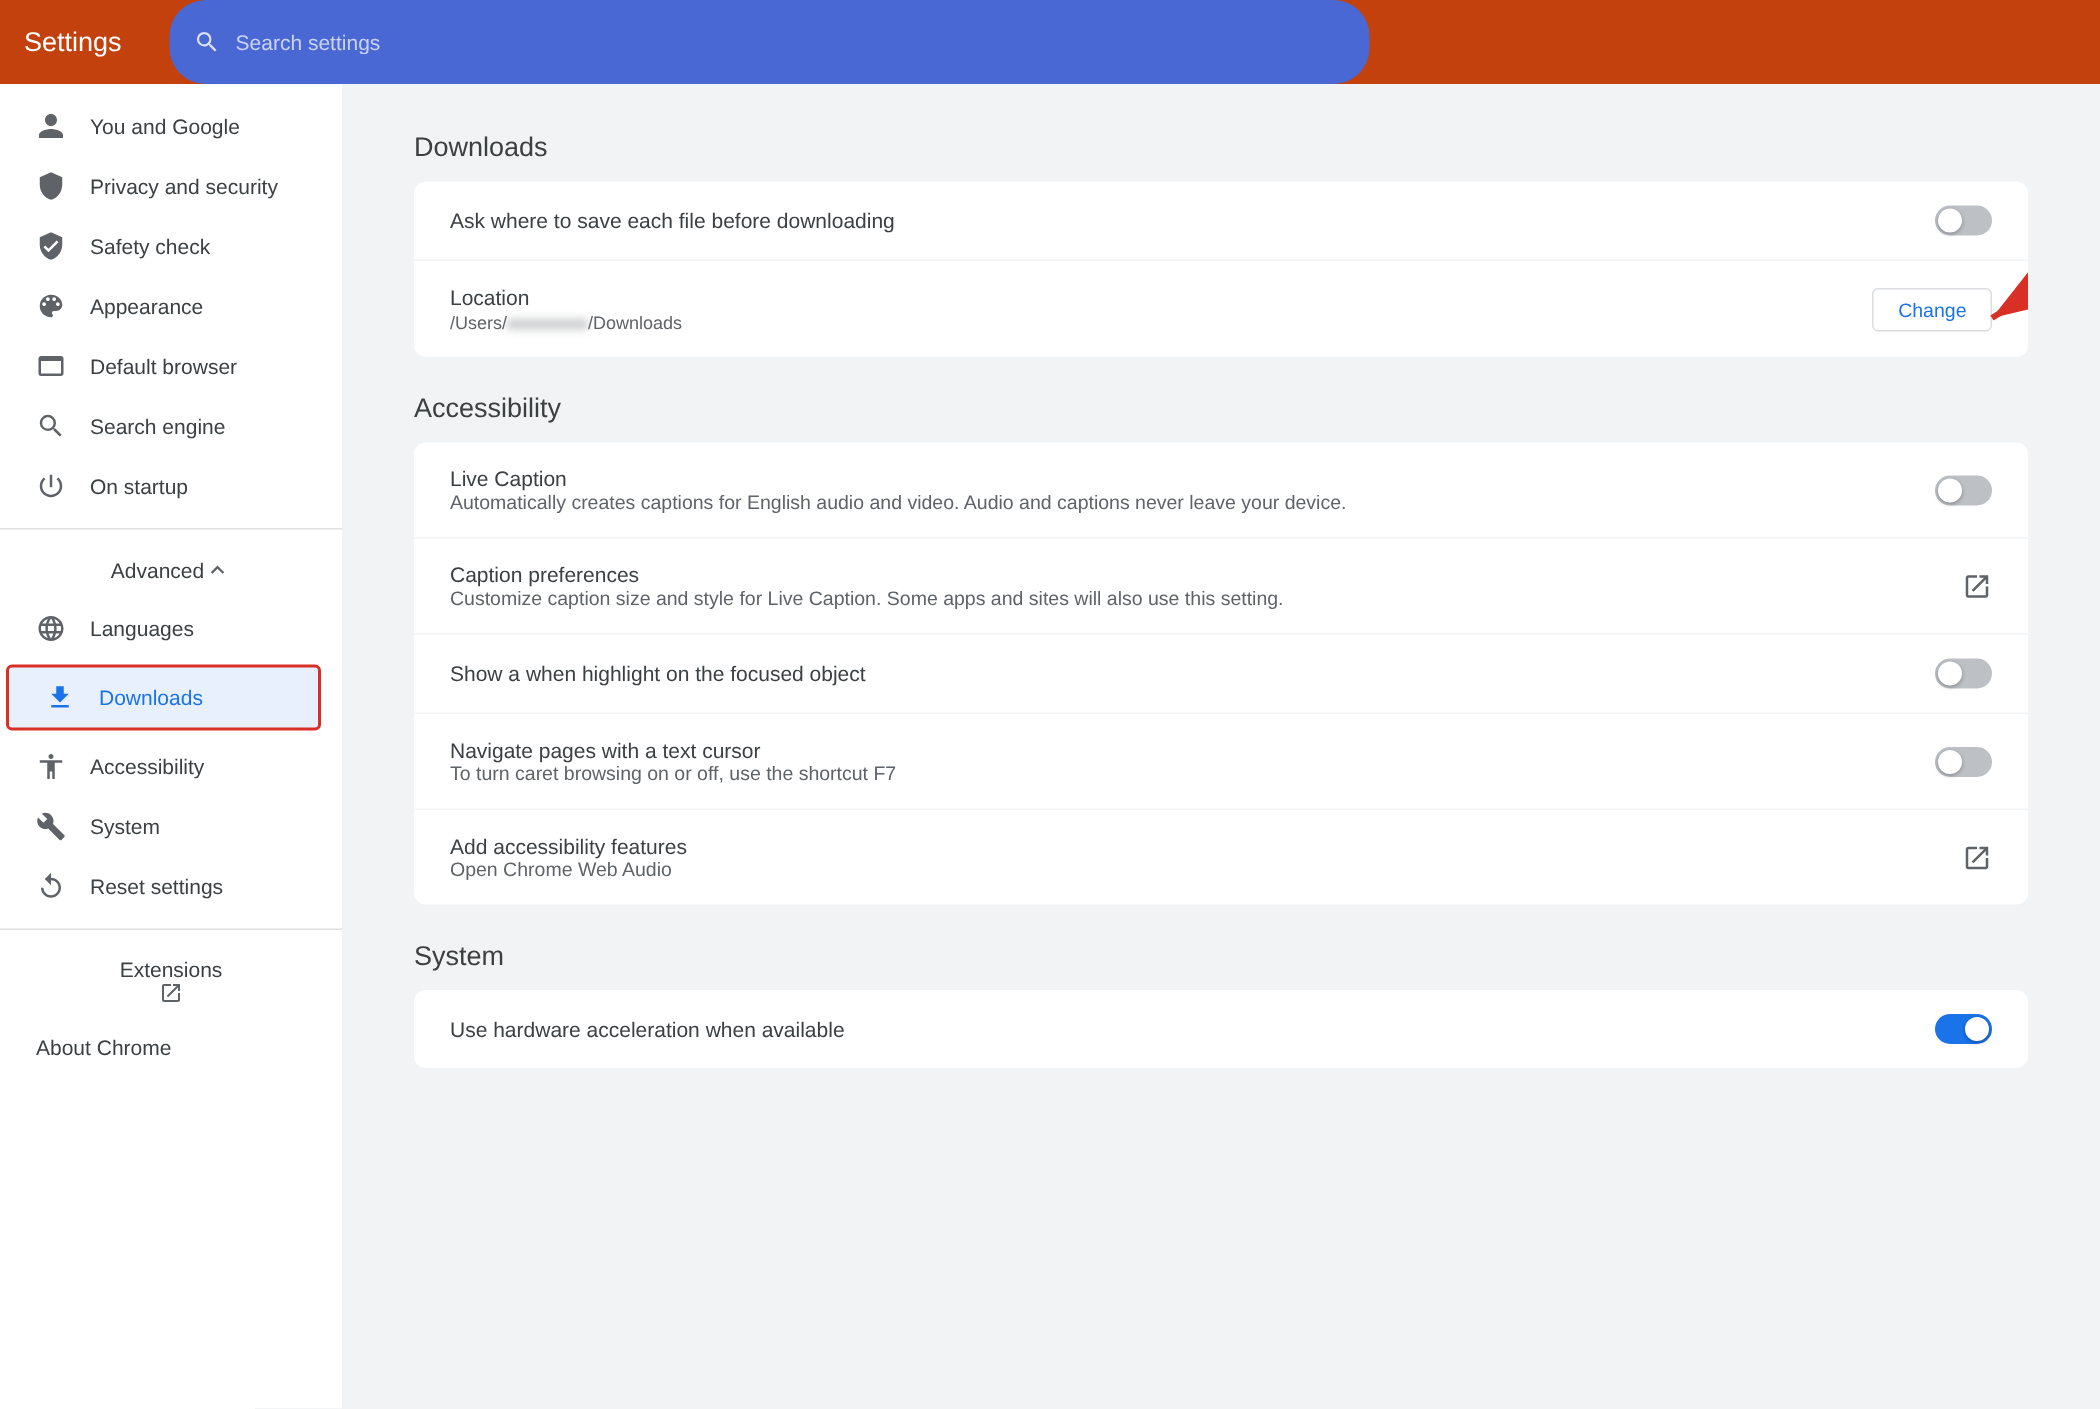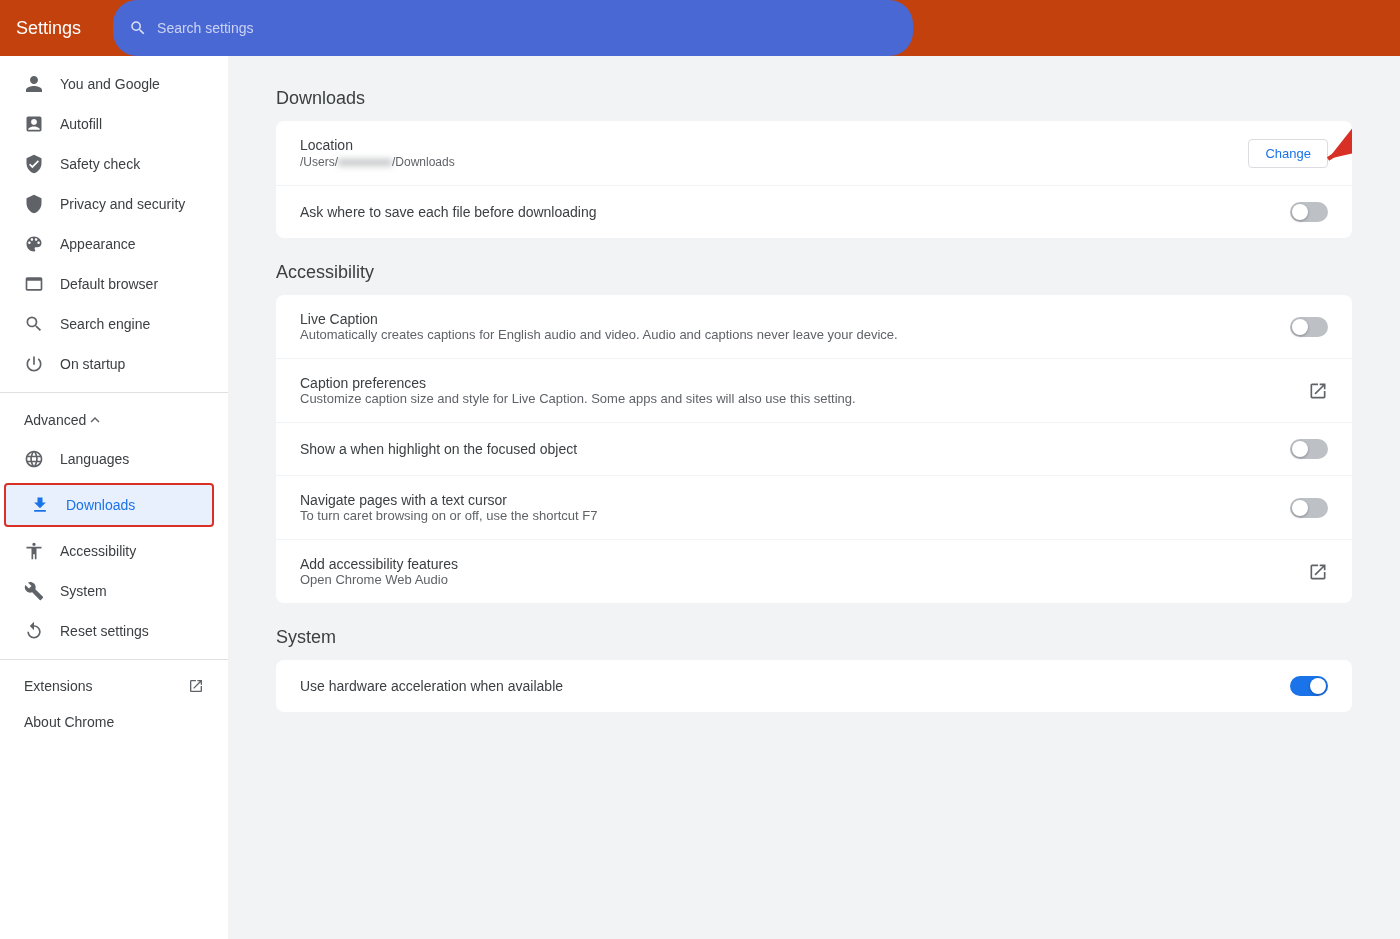--- a/index.html
+++ b/index.html
@@ -82,40 +82,41 @@
       display: flex;
       align-items: center;
       justify-content: center;
       flex-shrink: 0;
       color: #5f6368;
     }
     .sidebar-item.active .icon { color: #1a73e8; }
     .sidebar-section-header {
       display: flex;
       align-items: center;
-      justify-content: flex-start;
+      justify-content: center;
       padding: 10px 24px;
       font-size: 14px;
       color: #3c4043;
       font-weight: 500;
       cursor: pointer;
     }
     .sidebar-highlight-box {
       border: 2px solid #d93025;
       border-radius: 4px;
       margin: 2px 6px 2px 2px;
     }
     .extensions-item {
       display: flex;
       align-items: center;
       justify-content: space-between;
       padding: 10px 24px;
       cursor: pointer;
       font-size: 14px;
       color: #3c4043;
+      flex-direction: column;
     }
     .divider { height: 1px; background: #e0e0e0; margin: 8px 0; }
 
     
     .main-content {
       flex: 1;
       overflow-y: auto;
       padding: 24px 48px;
     }
 
@@ -236,45 +237,37 @@
 
     <div class="sidebar-item">
       <span class="icon">
         <svg width="20" height="20" viewBox="0 0 24 24" fill="currentColor">
             <path d="M12 12c2.7 0 4.8-2.1 4.8-4.8S14.7 2.4 12 2.4 7.2 4.5 7.2 7.2 9.3 12 12 12zm0 2.4c-3.2 0-9.6 1.6-9.6 4.8v2.4h19.2v-2.4c0-3.2-6.4-4.8-9.6-4.8z"></path>
           </svg>
       </span>
       <span>You and Google</span>
     </div>
 
-    <div class="sidebar-item">
-      <span class="icon">
-        <svg width="20" height="20" viewBox="0 0 24 24" fill="currentColor">
-            <path d="M19 3H5c-1.1 0-2 .9-2 2v14c0 1.1.9 2 2 2h14c1.1 0 2-.9 2-2V5c0-1.1-.9-2-2-2zm-7 3c1.93 0 3.5 1.57 3.5 3.5S13.93 13 12 13s-3.5-1.57-3.5-3.5S10.07 6 12 6zm7 13H5v-.23c0-.62.28-1.2.76-1.58C7.47 15.82 9.64 15 12 15s4.53.82 6.24 2.19c.48.38.76.97.76 1.58V19z"></path>
-          </svg>
-      </span>
-      <span>Autofill</span>
+
+    <div class="sidebar-item">
+      <span class="icon">
+        <svg width="20" height="20" viewBox="0 0 24 24" fill="currentColor">
+            <path d="M12 1L3 5v6c0 5.55 3.84 10.74 9 12 5.16-1.26 9-6.45 9-12V5l-9-4z"></path>
+          </svg>
+      </span>
+      <span>Privacy and security</span>
     </div>
 
     <div class="sidebar-item">
       <span class="icon">
         <svg width="20" height="20" viewBox="0 0 24 24" fill="currentColor">
             <path d="M12 1L3 5v6c0 5.55 3.84 10.74 9 12 5.16-1.26 9-6.45 9-12V5l-9-4zm-2 16l-4-4 1.41-1.41L10 14.17l6.59-6.59L18 9l-8 8z"></path>
           </svg>
       </span>
       <span>Safety check</span>
-    </div>
-
-    <div class="sidebar-item">
-      <span class="icon">
-        <svg width="20" height="20" viewBox="0 0 24 24" fill="currentColor">
-            <path d="M12 1L3 5v6c0 5.55 3.84 10.74 9 12 5.16-1.26 9-6.45 9-12V5l-9-4z"></path>
-          </svg>
-      </span>
-      <span>Privacy and security</span>
     </div>
 
     <div class="sidebar-item">
       <span class="icon">
         <svg width="20" height="20" viewBox="0 0 24 24" fill="currentColor">
             <path d="M12 3c-4.97 0-9 4.03-9 9s4.03 9 9 9c.83 0 1.5-.67 1.5-1.5 0-.39-.15-.74-.39-1.01-.23-.26-.38-.61-.38-.99 0-.83.67-1.5 1.5-1.5H16c2.76 0 5-2.24 5-5 0-4.42-4.03-8-9-8zm-5.5 9c-.83 0-1.5-.67-1.5-1.5S5.67 9 6.5 9 8 9.67 8 10.5 7.33 12 6.5 12zm3-4C8.67 8 8 7.33 8 6.5S8.67 5 9.5 5s1.5.67 1.5 1.5S10.33 8 9.5 8zm5 0c-.83 0-1.5-.67-1.5-1.5S13.67 5 14.5 5s1.5.67 1.5 1.5S15.33 8 14.5 8zm3 4c-.83 0-1.5-.67-1.5-1.5S16.67 9 17.5 9s1.5.67 1.5 1.5-.67 1.5-1.5 1.5z"></path>
           </svg>
       </span>
       <span>Appearance</span>
     </div>
@@ -378,45 +371,45 @@
   </div>
 
   <div class="main-content">
 
     <h2 class="section-title">Downloads</h2>
 
     <div class="card">
 
       <div class="card-row">
         <div class="card-row-left">
+          <div class="card-row-label">Ask where to save each file before downloading</div>
+        </div>
+        <div class="toggle"></div>
+      </div>
+
+      <div class="card-row">
+        <div class="card-row-left">
           <div class="card-row-label">Location</div>
           <div class="location-path">
             <span>/Users/</span><span class="blurred">xxxxxxxxx</span><span>/Downloads</span>
           </div>
         </div>
         <div class="change-wrapper">
           <button class="change-btn">Change</button>
 
           <svg style="position:absolute;right:-60px;top:-20px;pointer-events:none;" width="80" height="60" viewBox="0 0 80 60">
             <defs>
               <marker id="arrowhead" markerWidth="10" markerHeight="7" refX="10" refY="3.5" orient="auto">
                 <polygon points="0 0, 10 3.5, 0 7" fill="#d93025"></polygon>
               </marker>
             </defs>
             <line x1="75" y1="5" x2="20" y2="40" stroke="#d93025" stroke-width="4" marker-end="url(#arrowhead)"></line>
           </svg>
         </div>
       </div>
-
-      <div class="card-row">
-        <div class="card-row-left">
-          <div class="card-row-label">Ask where to save each file before downloading</div>
-        </div>
-        <div class="toggle"></div>
-      </div>
     </div>
 
     <h2 class="section-title">Accessibility</h2>
 
     <div class="card">
 
       <div class="card-row">
         <div class="card-row-left">
           <div class="card-row-label">Live Caption</div>
           <div class="card-row-sublabel">Automatically creates captions for English audio and video. Audio and captions never leave your device.</div>

